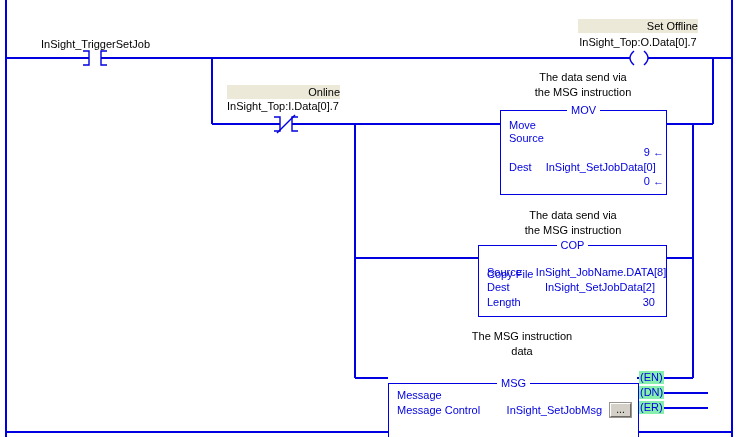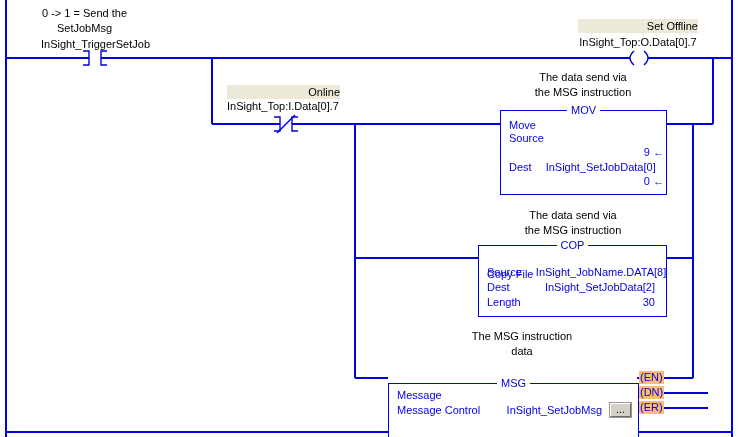--- a/index.html
+++ b/index.html
@@ -17,21 +17,21 @@
   svg.wires path{fill:none;stroke:currentColor;stroke-width:1.4;}
   svg.wires path.sq{shape-rendering:crispEdges;}
   .comment{position:absolute;color:var(--comment);text-align:center;line-height:15px;white-space:nowrap;}
   .tag{position:absolute;color:var(--comment);text-align:center;line-height:13px;white-space:nowrap;}
   .desc{position:absolute;background:var(--descbg);color:var(--comment);text-align:right;line-height:14px;height:14px;white-space:nowrap;}
   .instr{position:absolute;border:1px solid var(--wire);background:#fff;color:var(--wire);}
   .instr-title{position:absolute;top:-7px;left:0;right:0;margin:0 auto;width:max-content;background:#fff;padding:0 4px;line-height:13px;}
   .irow{position:absolute;left:8px;right:11px;display:flex;justify-content:space-between;line-height:13px;white-space:nowrap;}
   .irow .v{margin-left:14px;}
   .cur{position:absolute;right:2px;text-align:right;line-height:13px;white-space:nowrap;}
-  .enout{position:absolute;color:var(--wire);background:#fdba74;line-height:13px;padding:0 1px;white-space:nowrap;}
+  .enout{position:absolute;color:var(--wire);background:#86efac;line-height:13px;padding:0 1px;white-space:nowrap;}
   .browse{
     position:absolute;width:21px;height:14px;background:var(--btn);
     border:1px solid;border-color:#ffffff #6d6a65 #6d6a65 #ffffff;
     outline:1px solid #9a968f;
     font-family:"Liberation Sans",sans-serif;font-size:10px;line-height:8px;color:#000;
     text-align:center;padding:0;cursor:pointer;
   }
 </style>
 </head>
 <body>
@@ -63,24 +63,20 @@
     <path class="sq" d="M713 58 V124"></path>
     <path class="sq" d="M693 124 V378"></path>
     <path class="sq" d="M665 258 H693"></path>
     <path class="sq" d="M637 378 H693"></path>
     <path class="sq" d="M637 393 H708"></path>
     <path class="sq" d="M637 408 H708"></path>
 
     <path class="sq" d="M6 432 H732"></path>
   </svg>
 
-  <div class="comment" style="left:18px;top:6px;width:133px;">
-    <div>0 -&gt; 1 = Send the</div>
-    <div>SetJobMsg</div>
-  </div>
   <div class="tag" style="left:8px;top:38px;width:175px;">InSight_TriggerSetJob</div>
 
   <div class="desc" style="left:578px;top:19px;width:120px;">Set Offline</div>
   <div class="tag" style="left:570px;top:36px;width:136px;">InSight_Top:O.Data[0].7</div>
 
   <div class="desc" style="left:227px;top:85px;width:113px;">Online</div>
   <div class="tag" style="left:216px;top:100px;width:134px;">InSight_Top:I.Data[0].7</div>
 
   <div class="comment" style="left:500px;top:70px;width:166px;">
     <div>The data send via</div>

